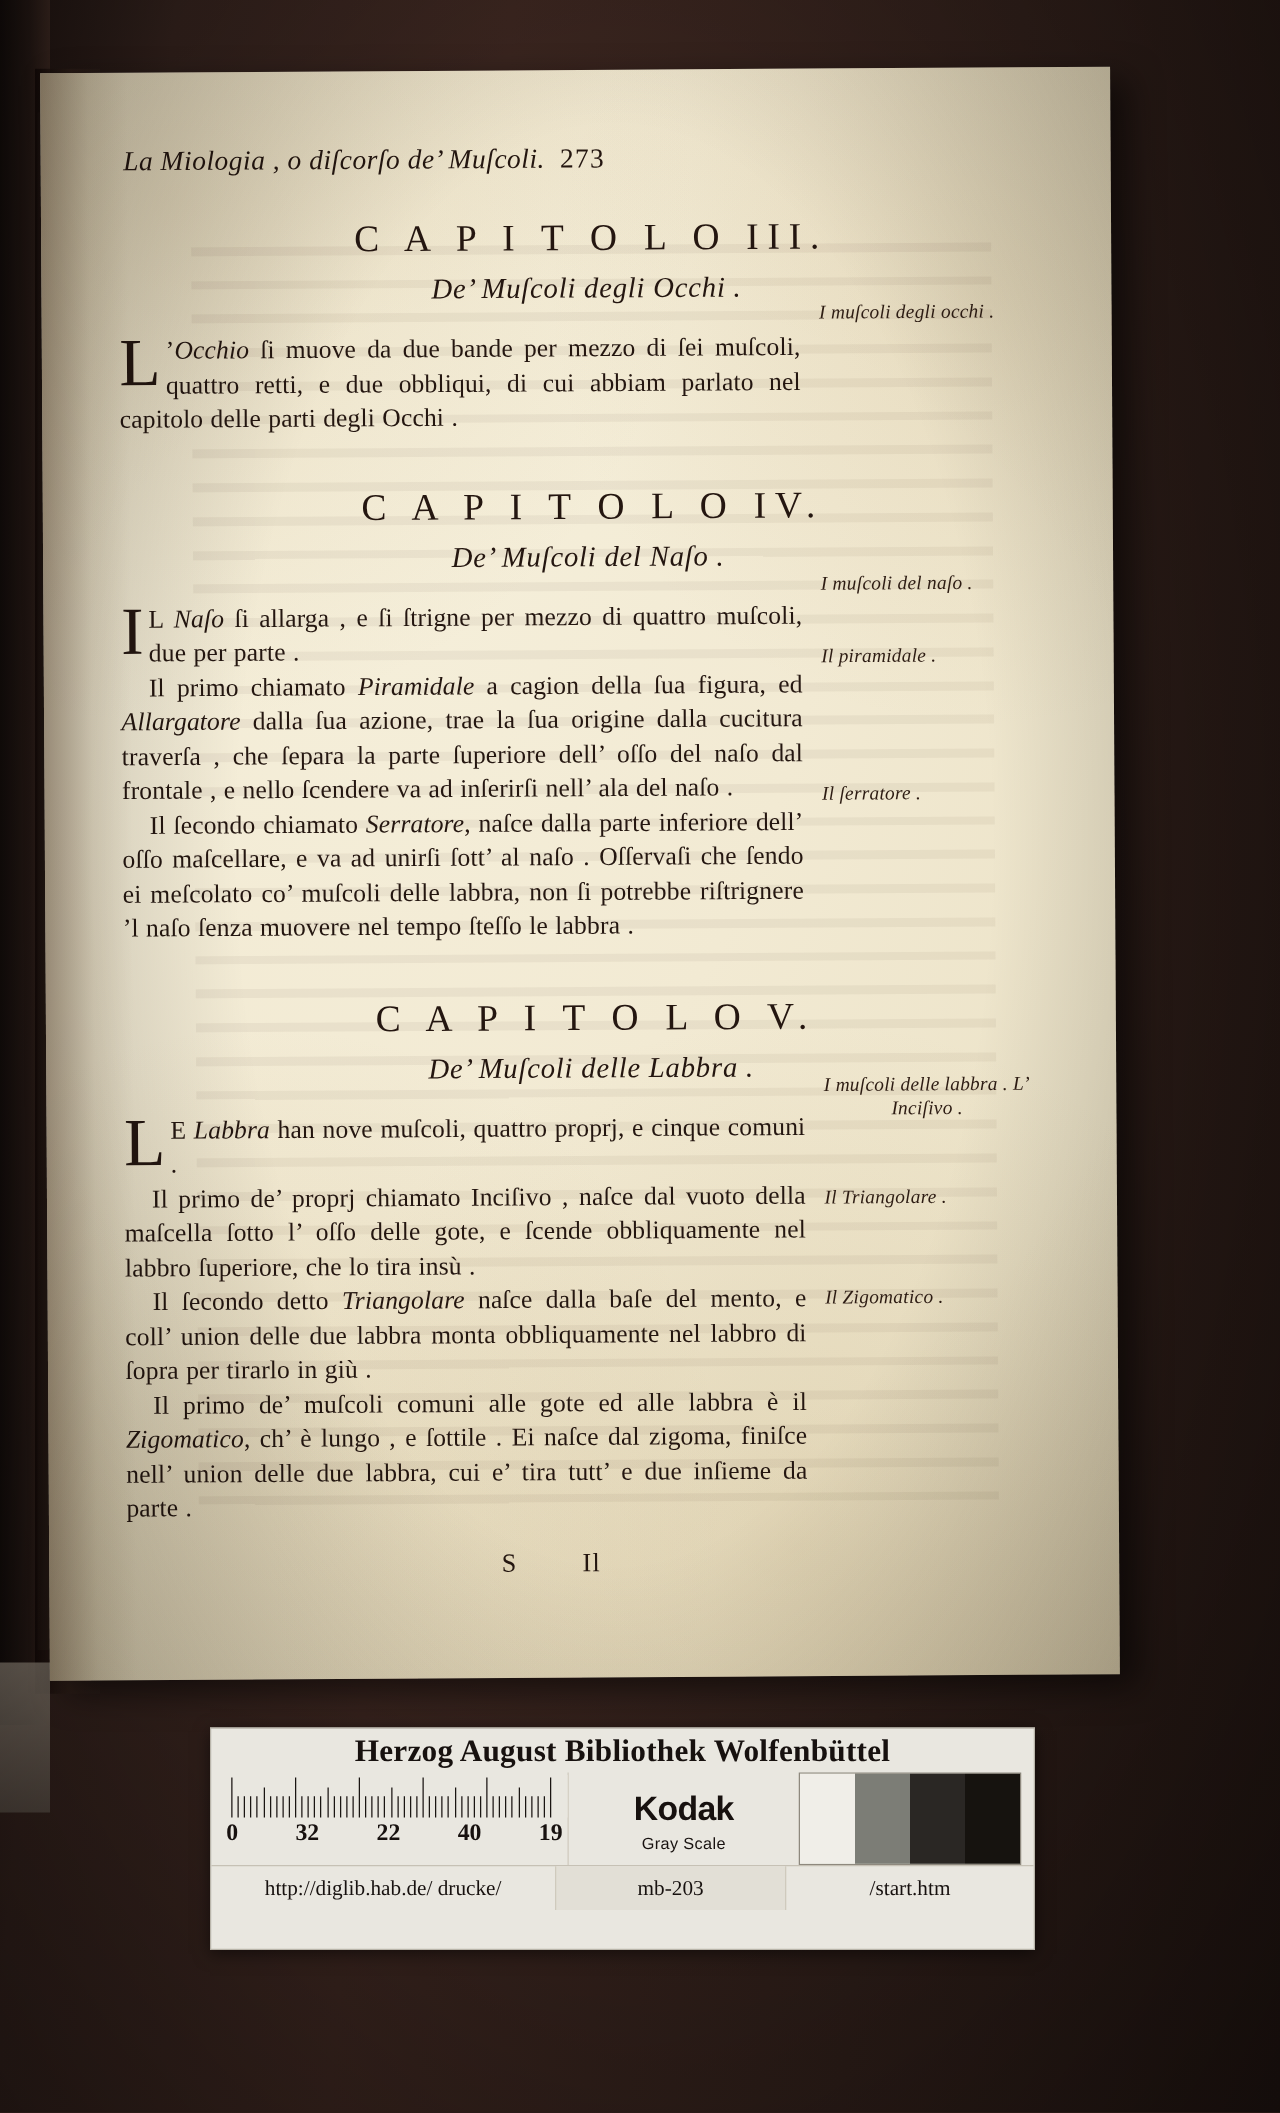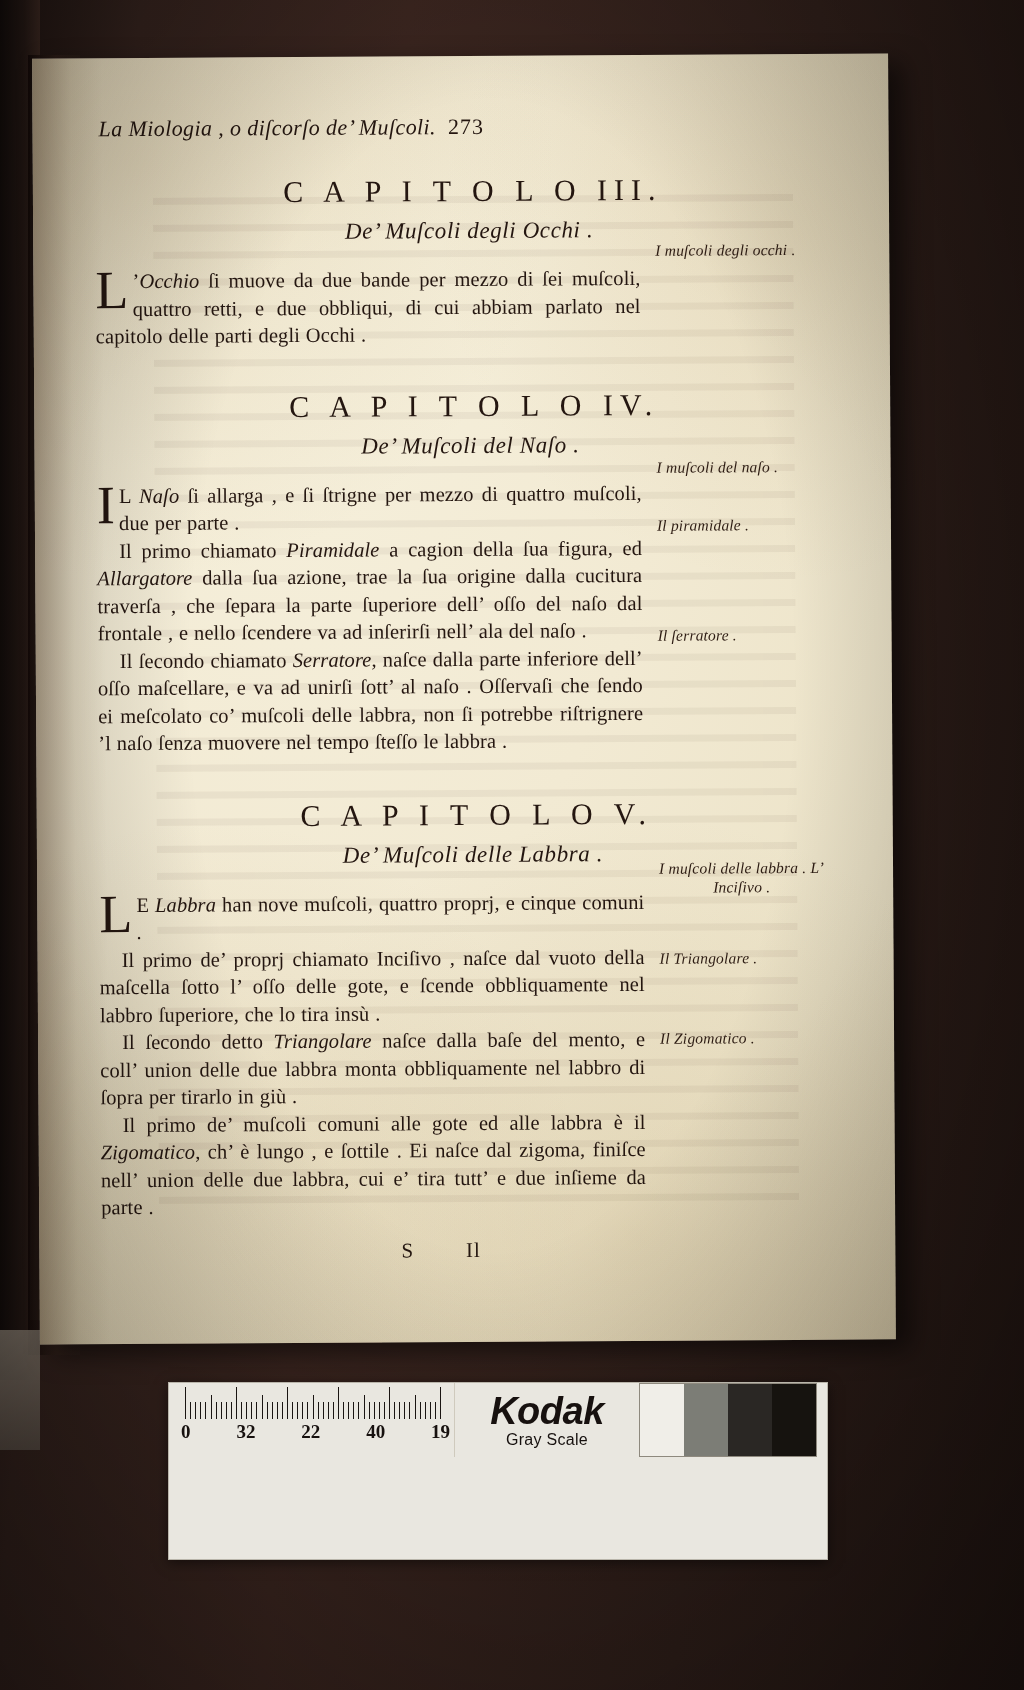--- a/index.html
+++ b/index.html
@@ -226,29 +226,28 @@
   }
   #kodak-block {
     width: 185px;
     display: flex;
     align-items: center;
     justify-content: center;
     flex-direction: column;
     border-left: 1px solid #cfcabd;
   }
   #kodak-word {
-    font-size: 38px;
+    font-size: 27px;
     font-weight: bold;
     letter-spacing: -0.5px;
     line-height: 38px;
     font-family: "Liberation Sans", sans-serif;
-    font-style: italic;
   }
   #kodak-sub {
-    font-size: 16px;
+    font-size: 13px;
     letter-spacing: 0.3px;
     font-family: "Liberation Sans", sans-serif;
     margin-top: 1px;
   }
   #gray-swatches {
     display: flex;
     flex: 1;
     border: 1px solid #8e897e;
   }
   .swatch { flex: 1; }
@@ -339,20 +338,21 @@
         <span>S</span><span class="catchword">Il</span>
       </div>
     </div>
 
   </div>
 </div>
 
 <div id="backdrop-vignette"></div>
 
 <div id="scan-target">
+  <div id="target-title">Herzog August Bibliothek Wolfenbüttel</div>
 
   <div id="target-mid">
     <div id="ruler-block">
       <div id="ruler-ticks">
           <div class="tick" style="left: 6px; height: 32px;"></div>
           <div class="tick" style="left: 11.1px; height: 17px;"></div>
           <div class="tick" style="left: 16.2px; height: 17px;"></div>
           <div class="tick" style="left: 21.3px; height: 17px;"></div>
           <div class="tick" style="left: 26.4px; height: 17px;"></div>
           <div class="tick" style="left: 31.5px; height: 24px;"></div>
@@ -417,13 +417,18 @@
     </div>
 
     <div id="gray-swatches">
       <div class="swatch" style="background: rgb(240, 238, 232);"></div>
       <div class="swatch" style="background: rgb(124, 125, 118);"></div>
       <div class="swatch" style="background: rgb(42, 39, 36);"></div>
       <div class="swatch" style="background: rgb(22, 19, 15);"></div>
     </div>
   </div>
 
+  <div id="target-bottom">
+    <div id="url-left">http://diglib.hab.de/ drucke/</div>
+    <div id="shelfmark">mb-203</div>
+    <div id="url-right">/start.htm</div>
+  </div>
 </div>
 
 </body></html>

